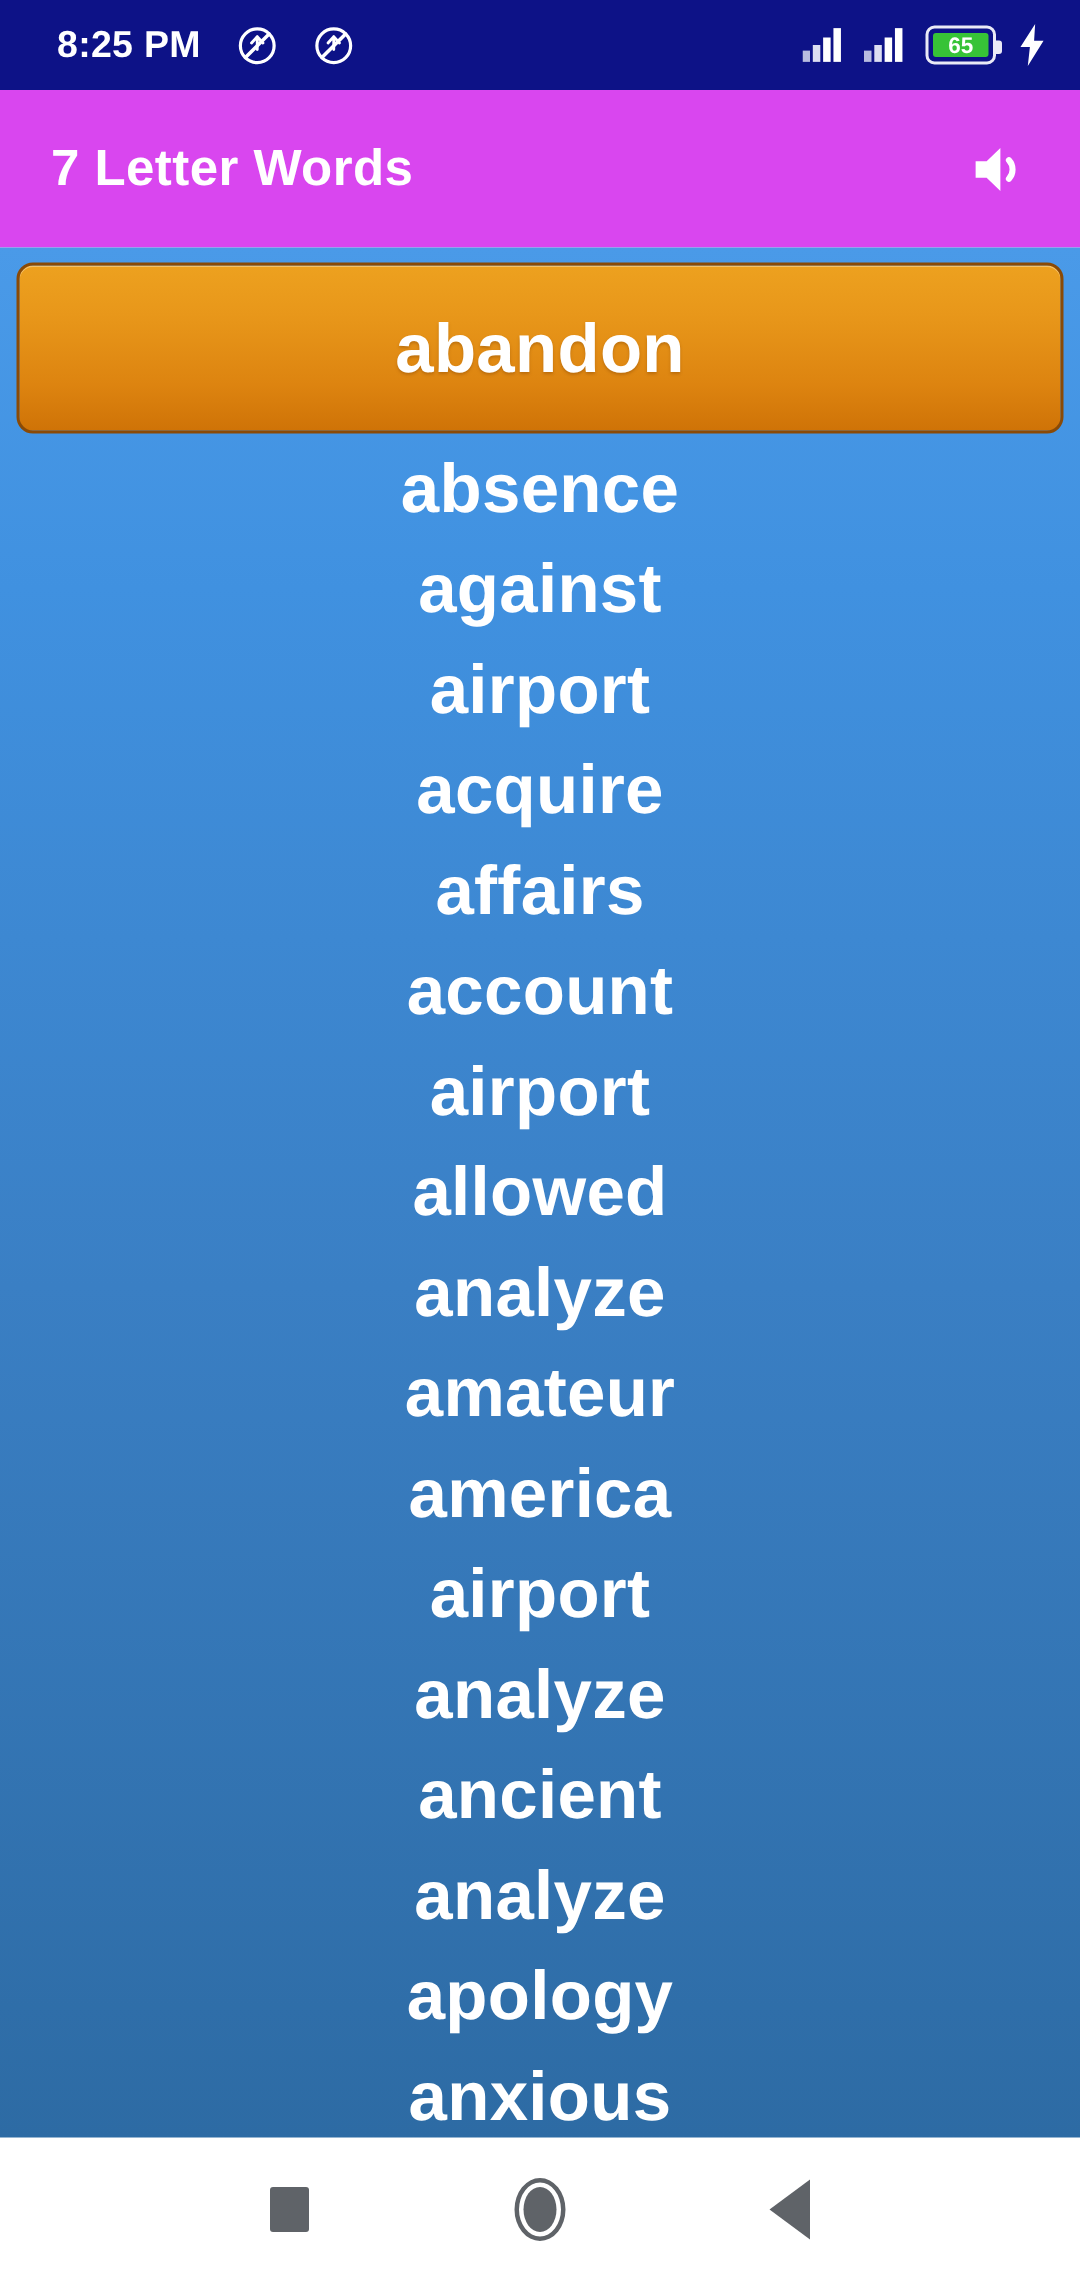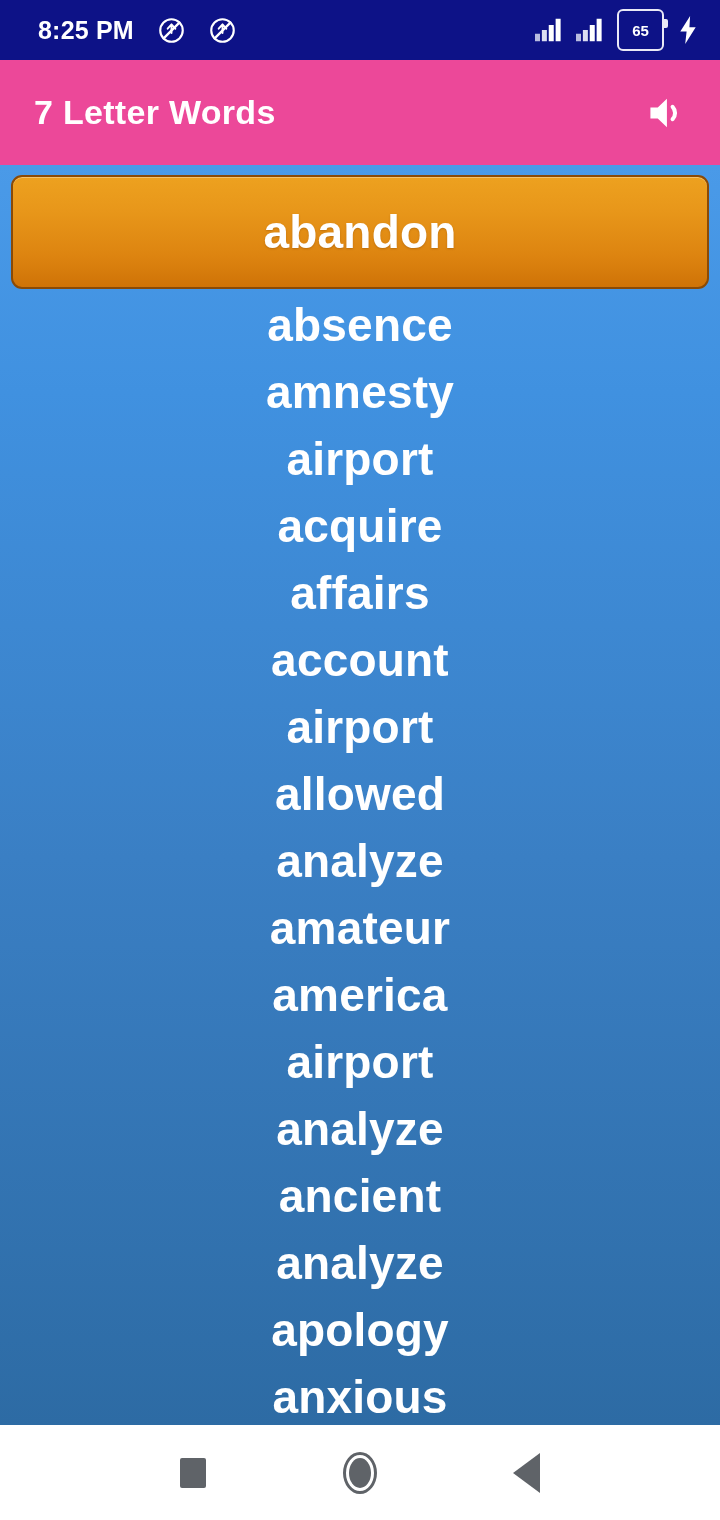--- a/index.html
+++ b/index.html
@@ -29,38 +29,38 @@
 
   .silent-icon { width:27px; height:27px; display:block; }
   .signal-icon { width:30px; height:24px; display:block; }
 
   .battery {
     position:relative;
     width:47px; height:26px;
     border:2.5px solid #e9e9f6;
     border-radius:6px;
     display:flex; align-items:center;
-    padding:19px;
+    padding:3px;
   }
   .battery::after{
     content:""; position:absolute; right:-6px; top:8px;
     width:4px; height:9px; background:#e9e9f6; border-radius:0 2px 2px 0;
   }
   .battery-fill{
     background:#37c337; border-radius:2px;
     height:100%; width:100%;
     display:flex; align-items:center; justify-content:center;
     color:#ffffff; font-size:15px; font-weight:bold; line-height:1;
   }
   .bolt { width:20px; height:28px; display:block; margin-left:3px; }
 
   
   #app-bar {
     height:105px; flex:0 0 105px;
-    background:#ec4899;
+    background:#d946ef;
     display:flex; align-items:center;
     padding:0 26px 0 34px;
   }
   #app-title {
     color:#ffffff; font-size:34px; font-weight:bold;
     letter-spacing:.3px;
   }
   #volume-btn {
     margin-left:auto;
     width:56px; height:56px;
@@ -187,21 +187,21 @@
   </div>
 
   <div id="word-list">
       <div class="word-row selected">
         <span class="word-text">abandon</span>
       </div>
       <div class="word-row">
         <span class="word-text">absence</span>
       </div>
       <div class="word-row">
-        <span class="word-text">amnesty</span>
+        <span class="word-text">against</span>
       </div>
       <div class="word-row">
         <span class="word-text">airport</span>
       </div>
       <div class="word-row">
         <span class="word-text">acquire</span>
       </div>
       <div class="word-row">
         <span class="word-text">affairs</span>
       </div>

